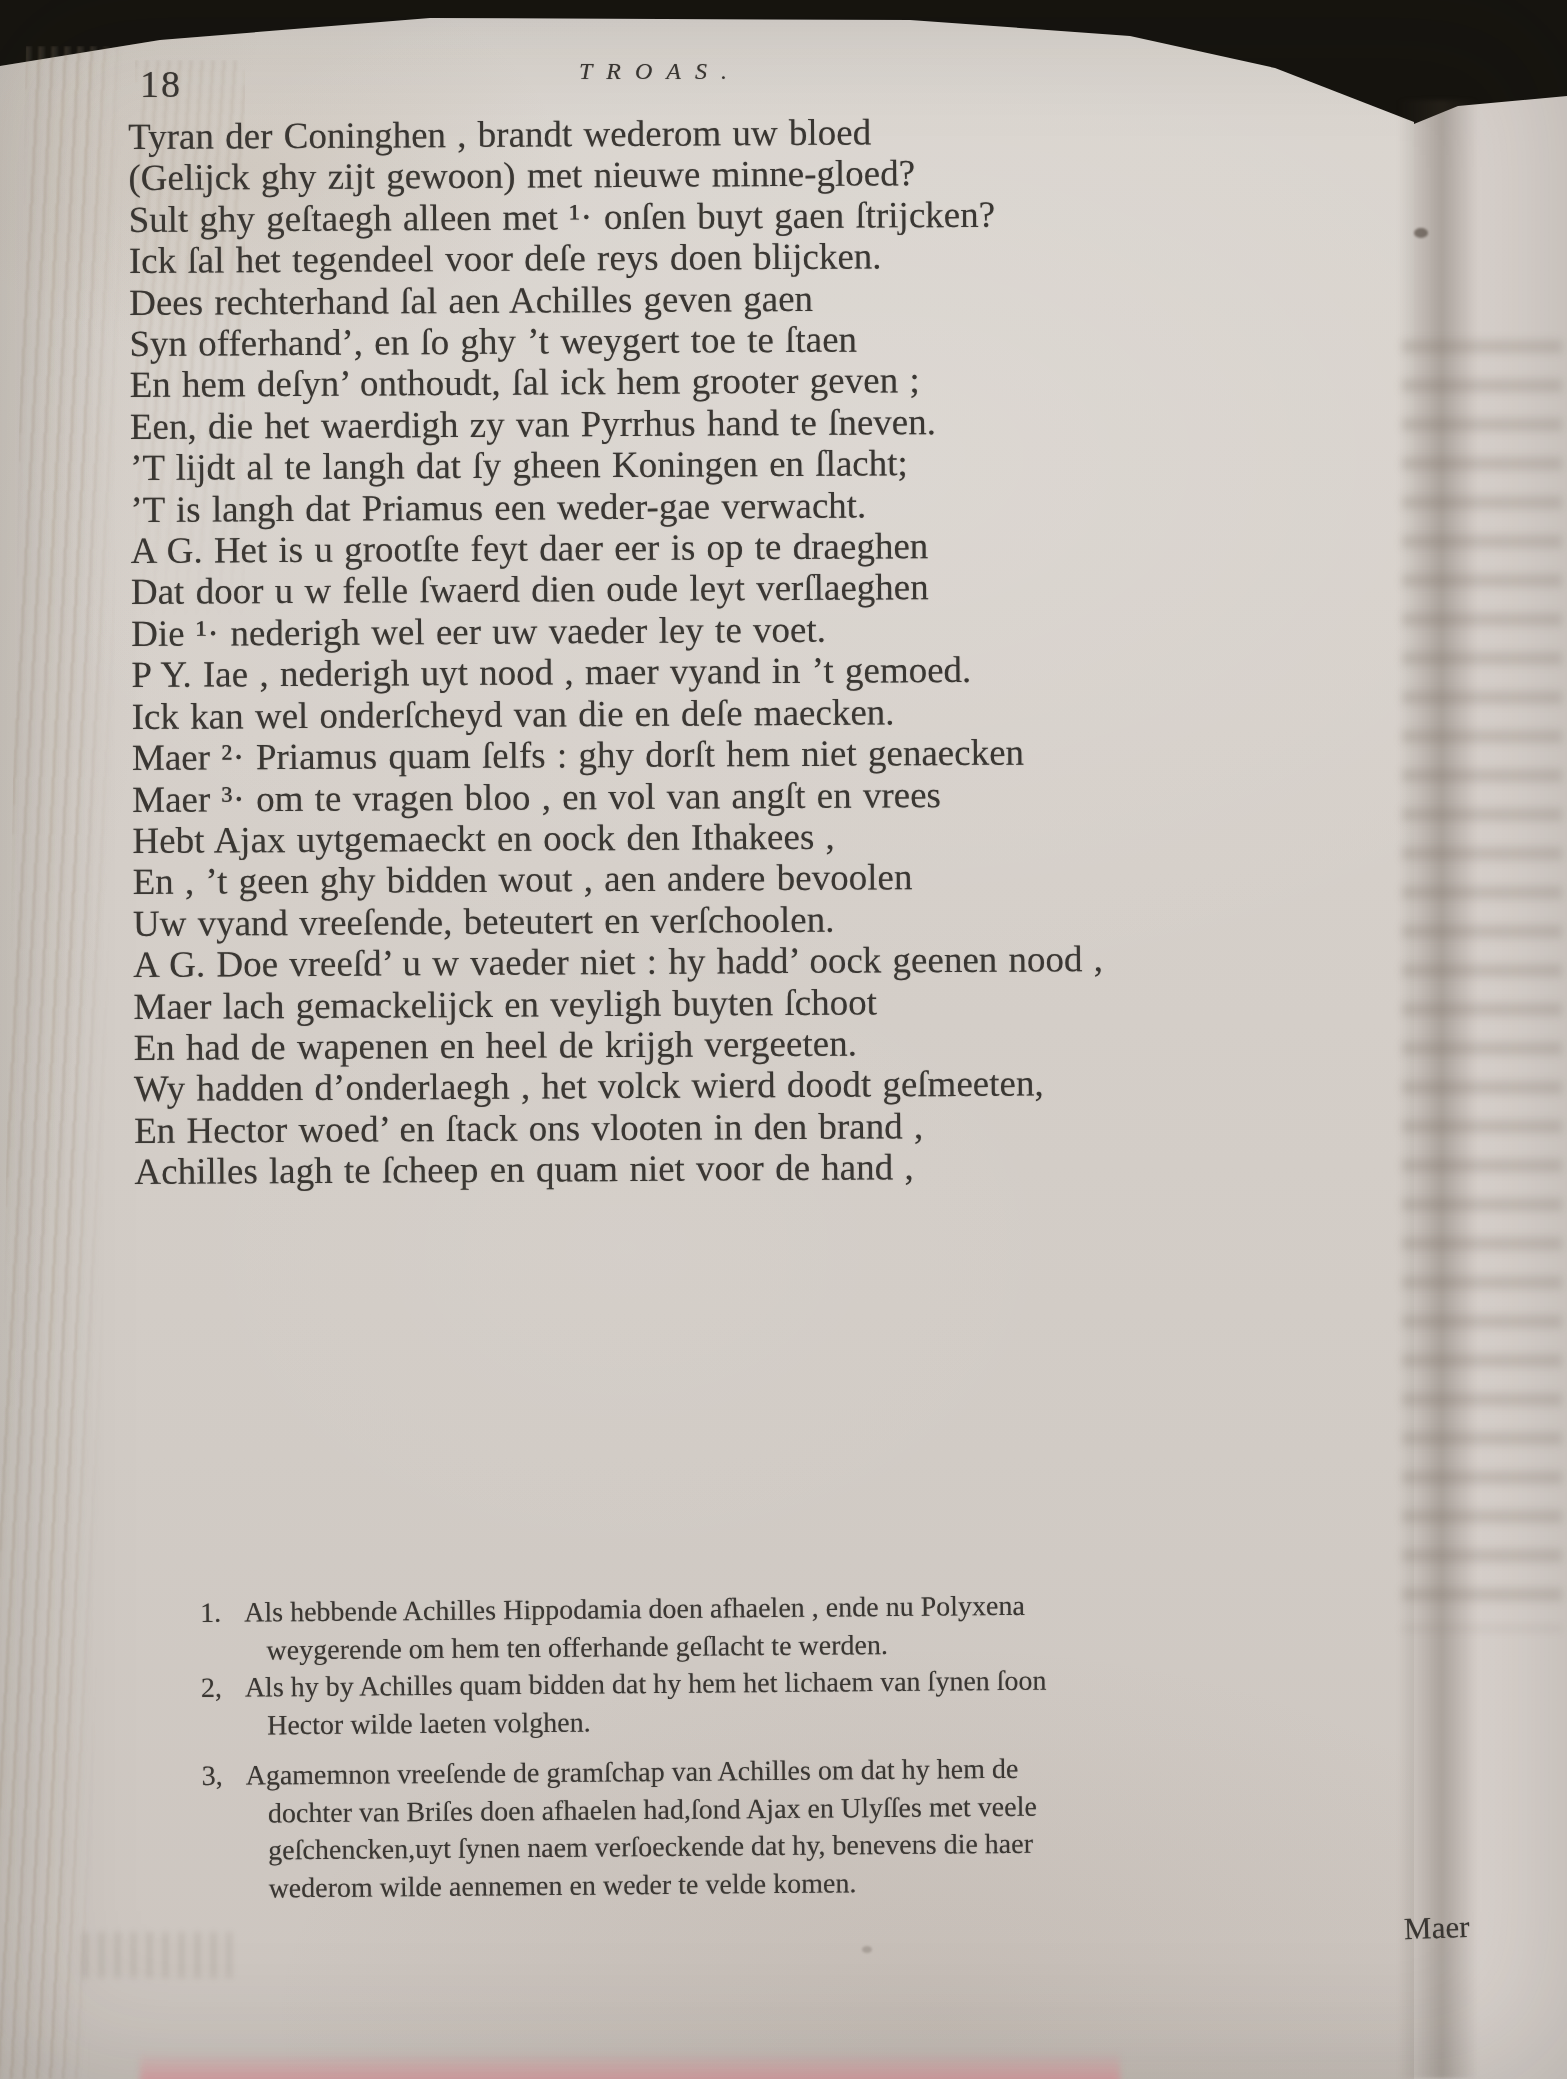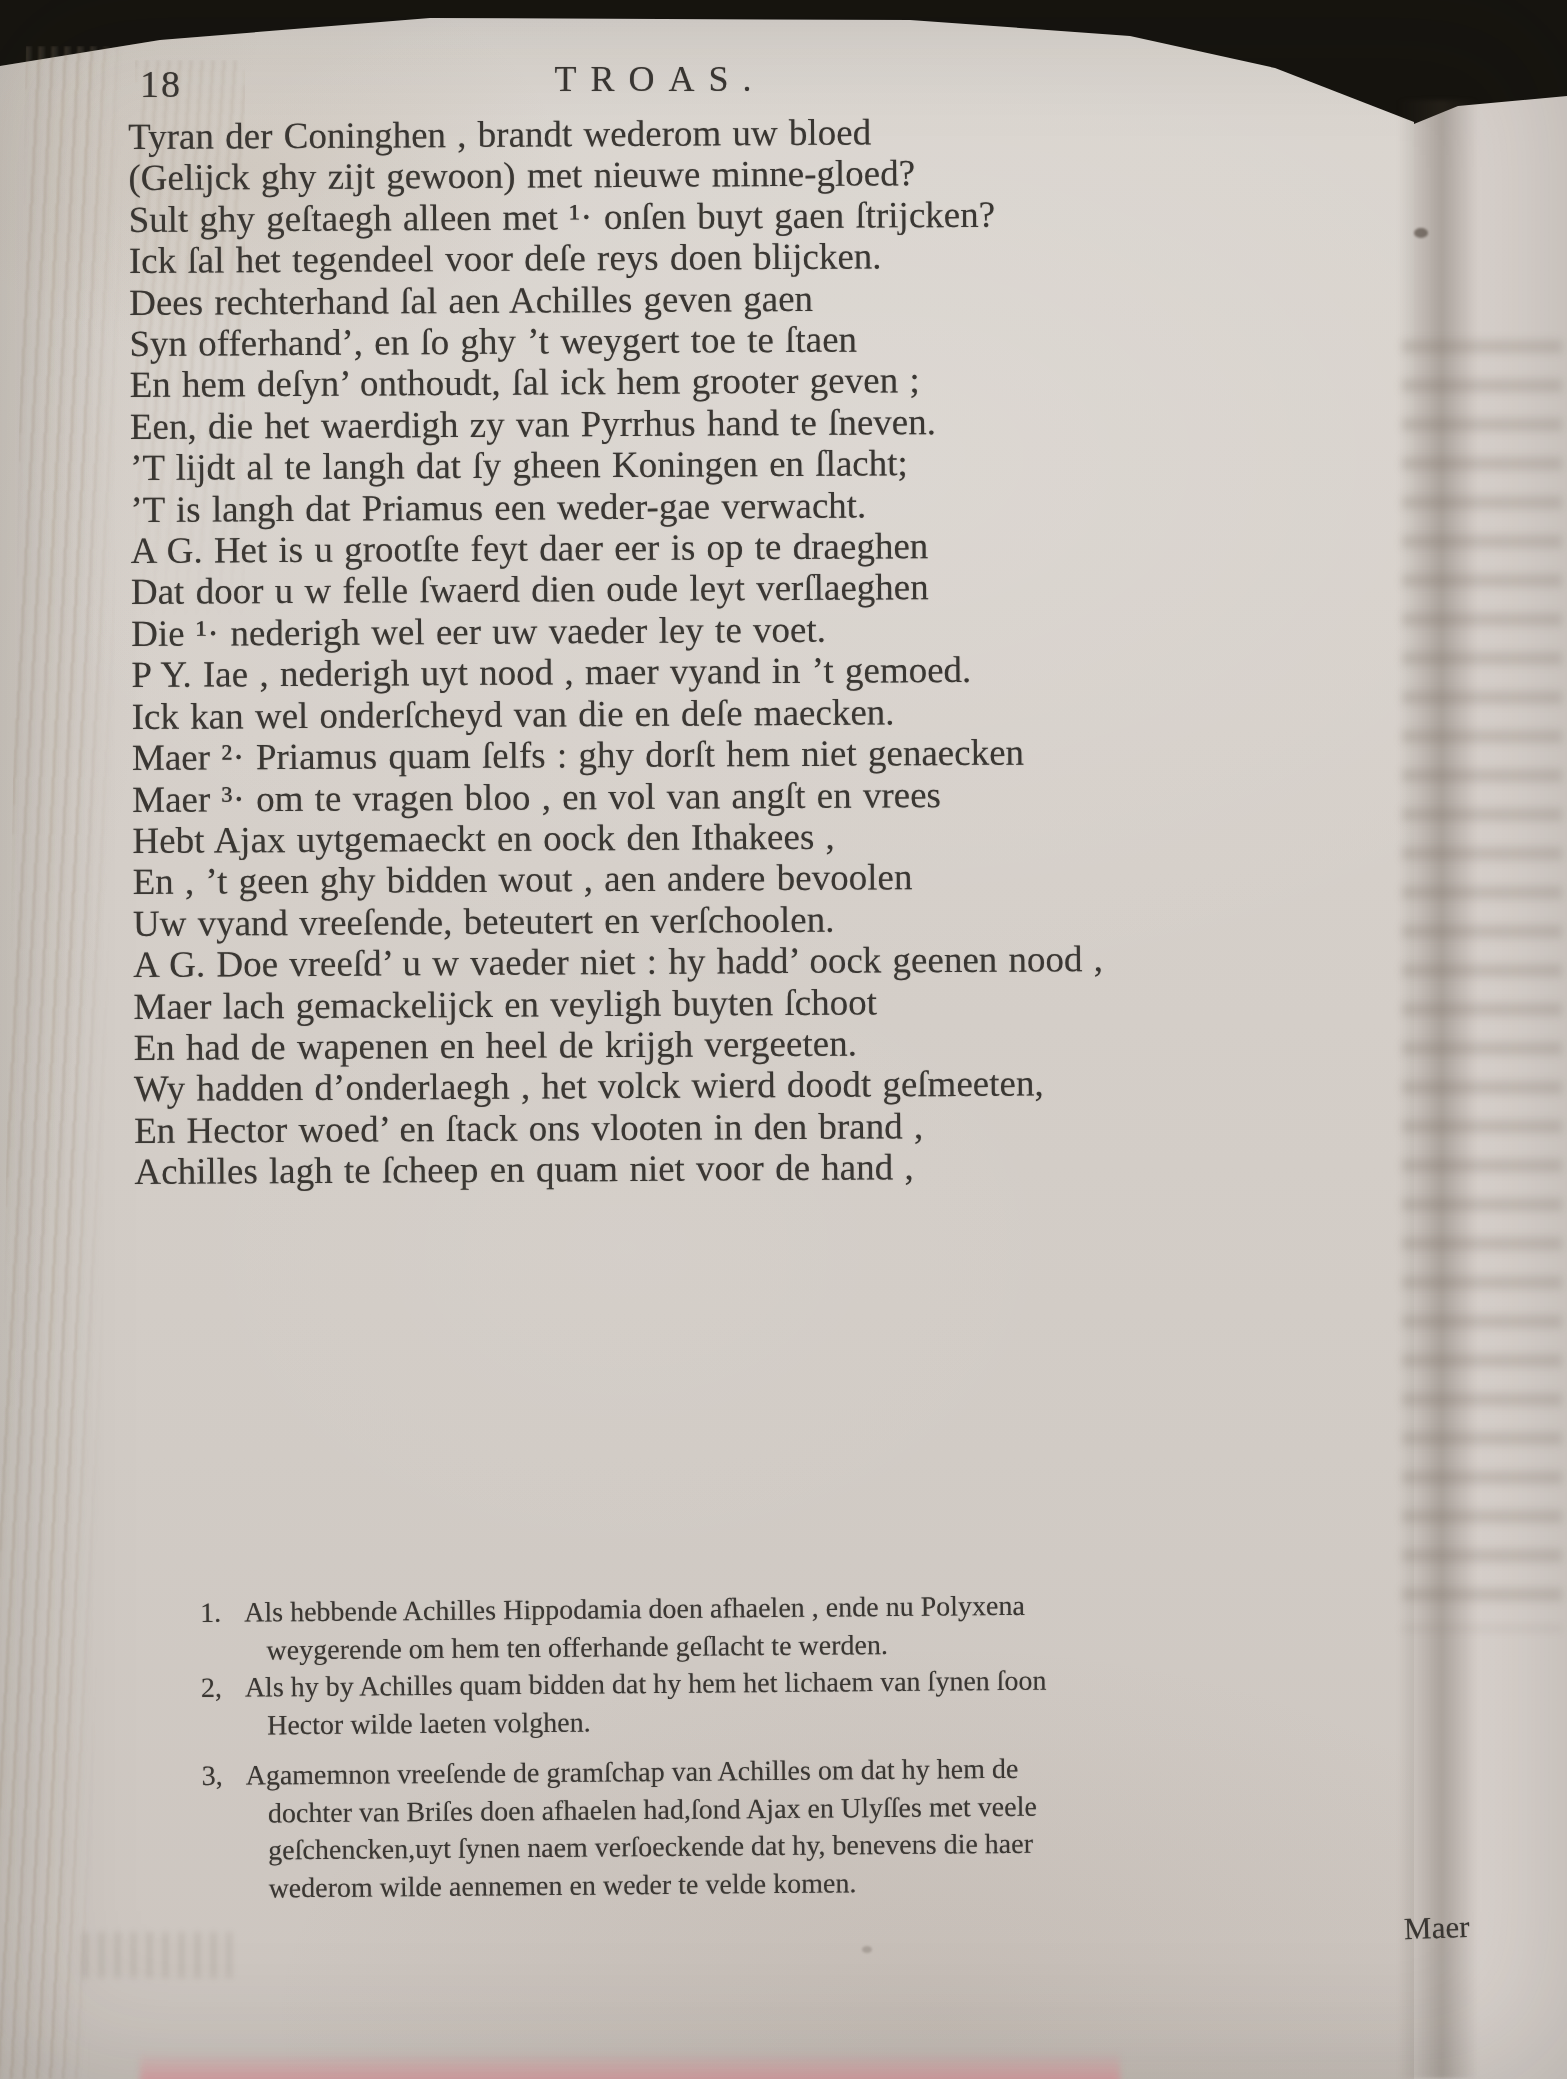--- a/index.html
+++ b/index.html
@@ -71,21 +71,21 @@
     box-shadow:inset 0 0 140px rgba(30,25,20,0.18);
   }
   
   .ink{color:#3a3733;text-shadow:0 0 1px rgba(50,46,42,0.45);}
   .page-number{
     position:absolute;left:128px;top:62px;
     font-size:38px;letter-spacing:2px;margin-left:12px;
   }
   .running-title{
     position:absolute;left:530px;top:58px;width:260px;text-align:center;
-    font-size:36px;letter-spacing:14px;
+    font-style:italic;font-size:24px;letter-spacing:14px;
   }
   .verse-block{
     position:absolute;left:128px;top:116px;width:1180px;
     transform:rotate(-0.35deg);transform-origin:left top;
   }
   .verse-line{
     font-size:37px;line-height:41.4px;white-space:nowrap;word-spacing:2px;
   }
   .footnote-block{
     position:absolute;left:196px;top:1594px;width:1040px;

